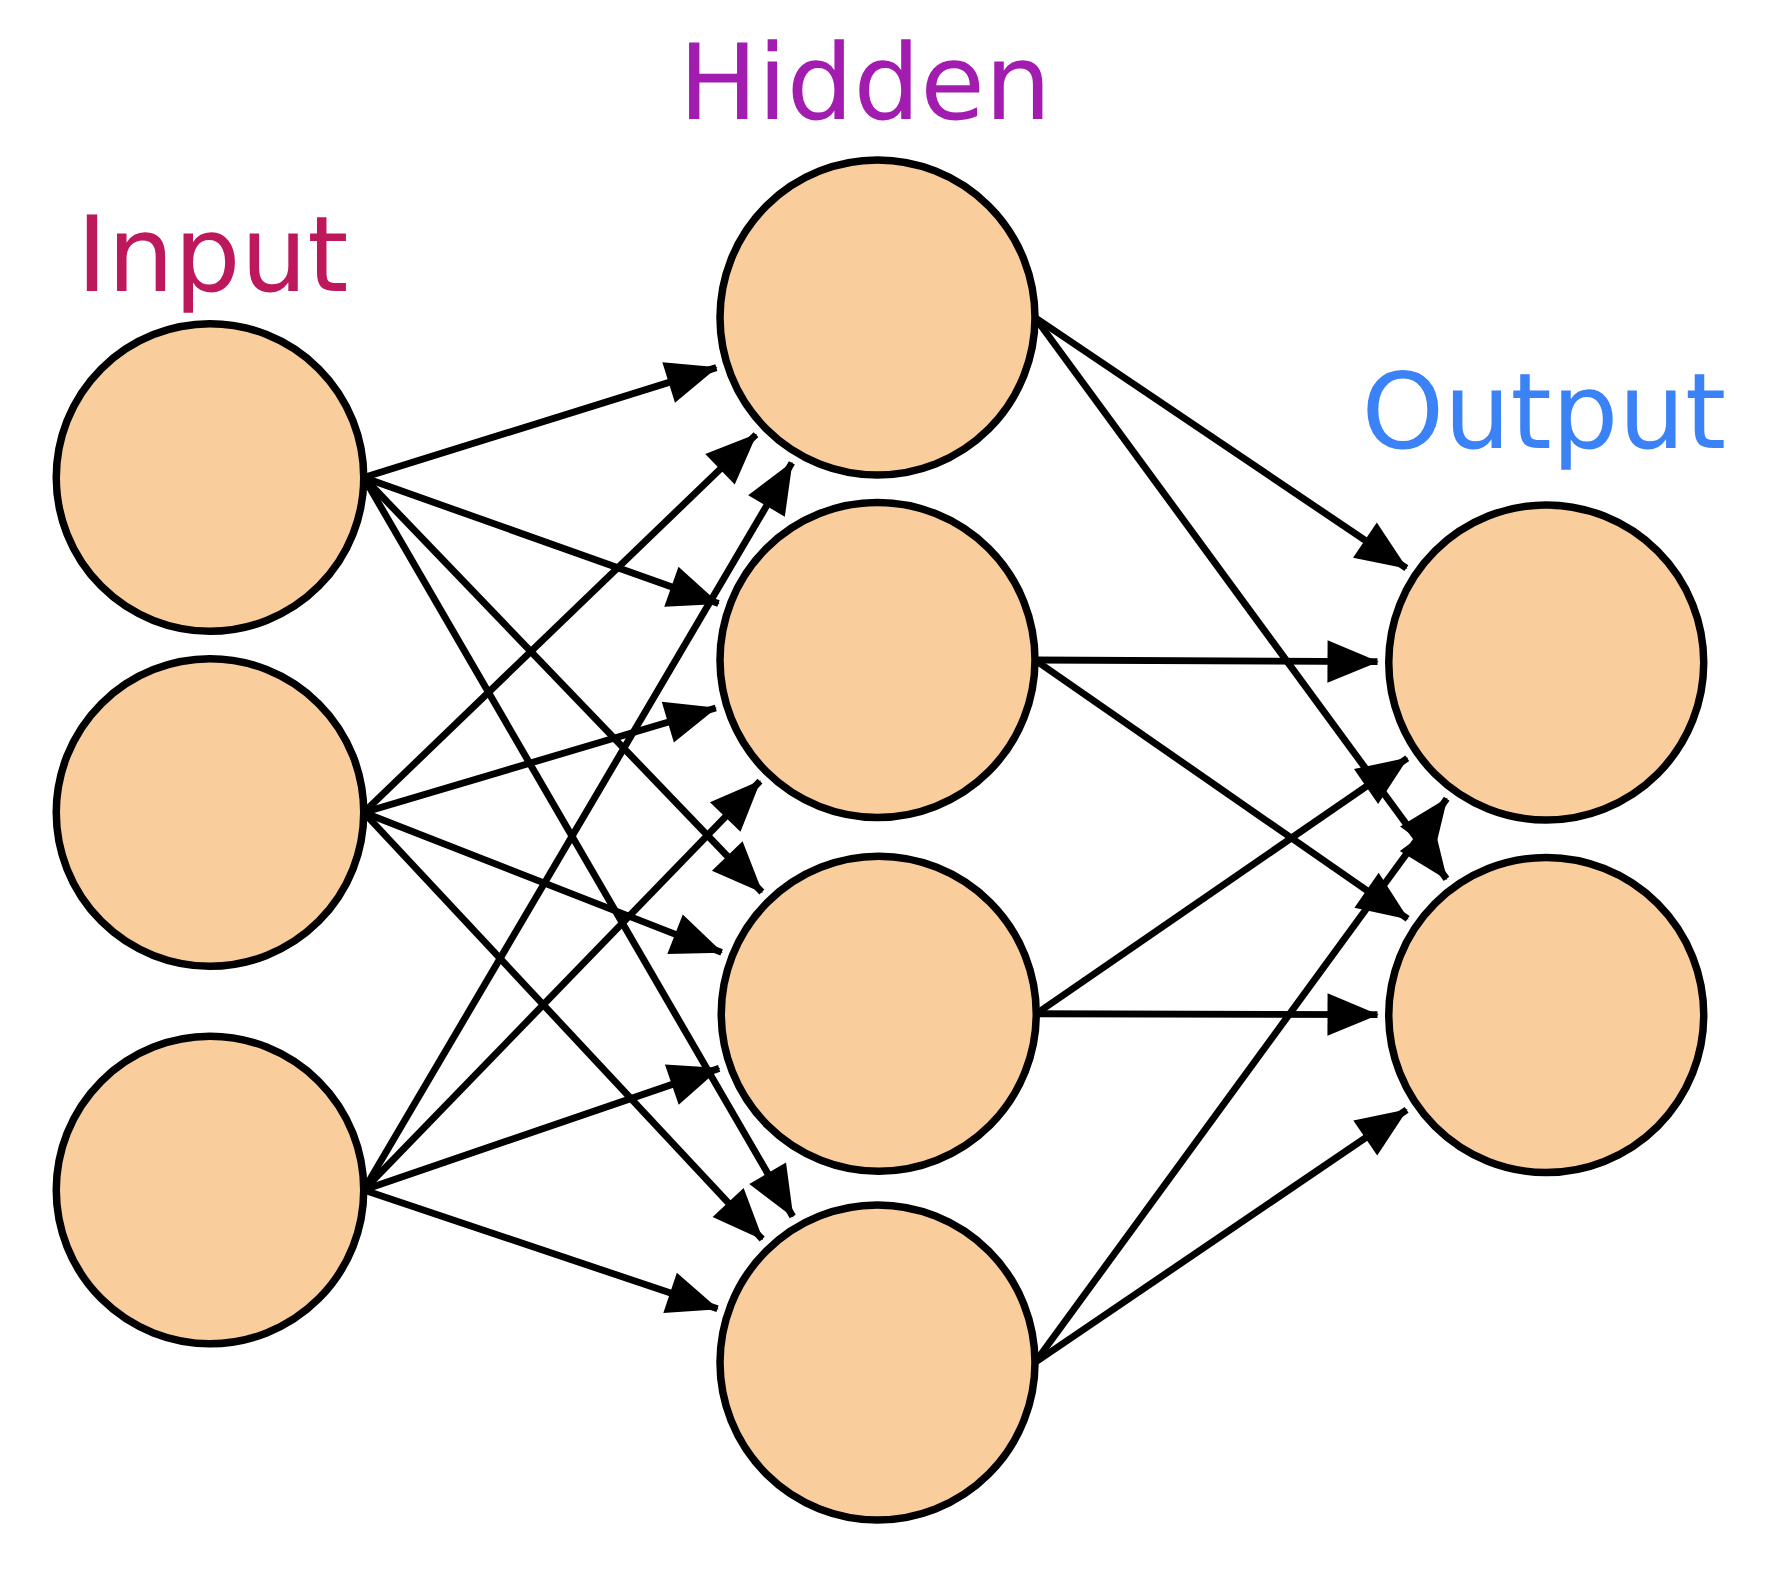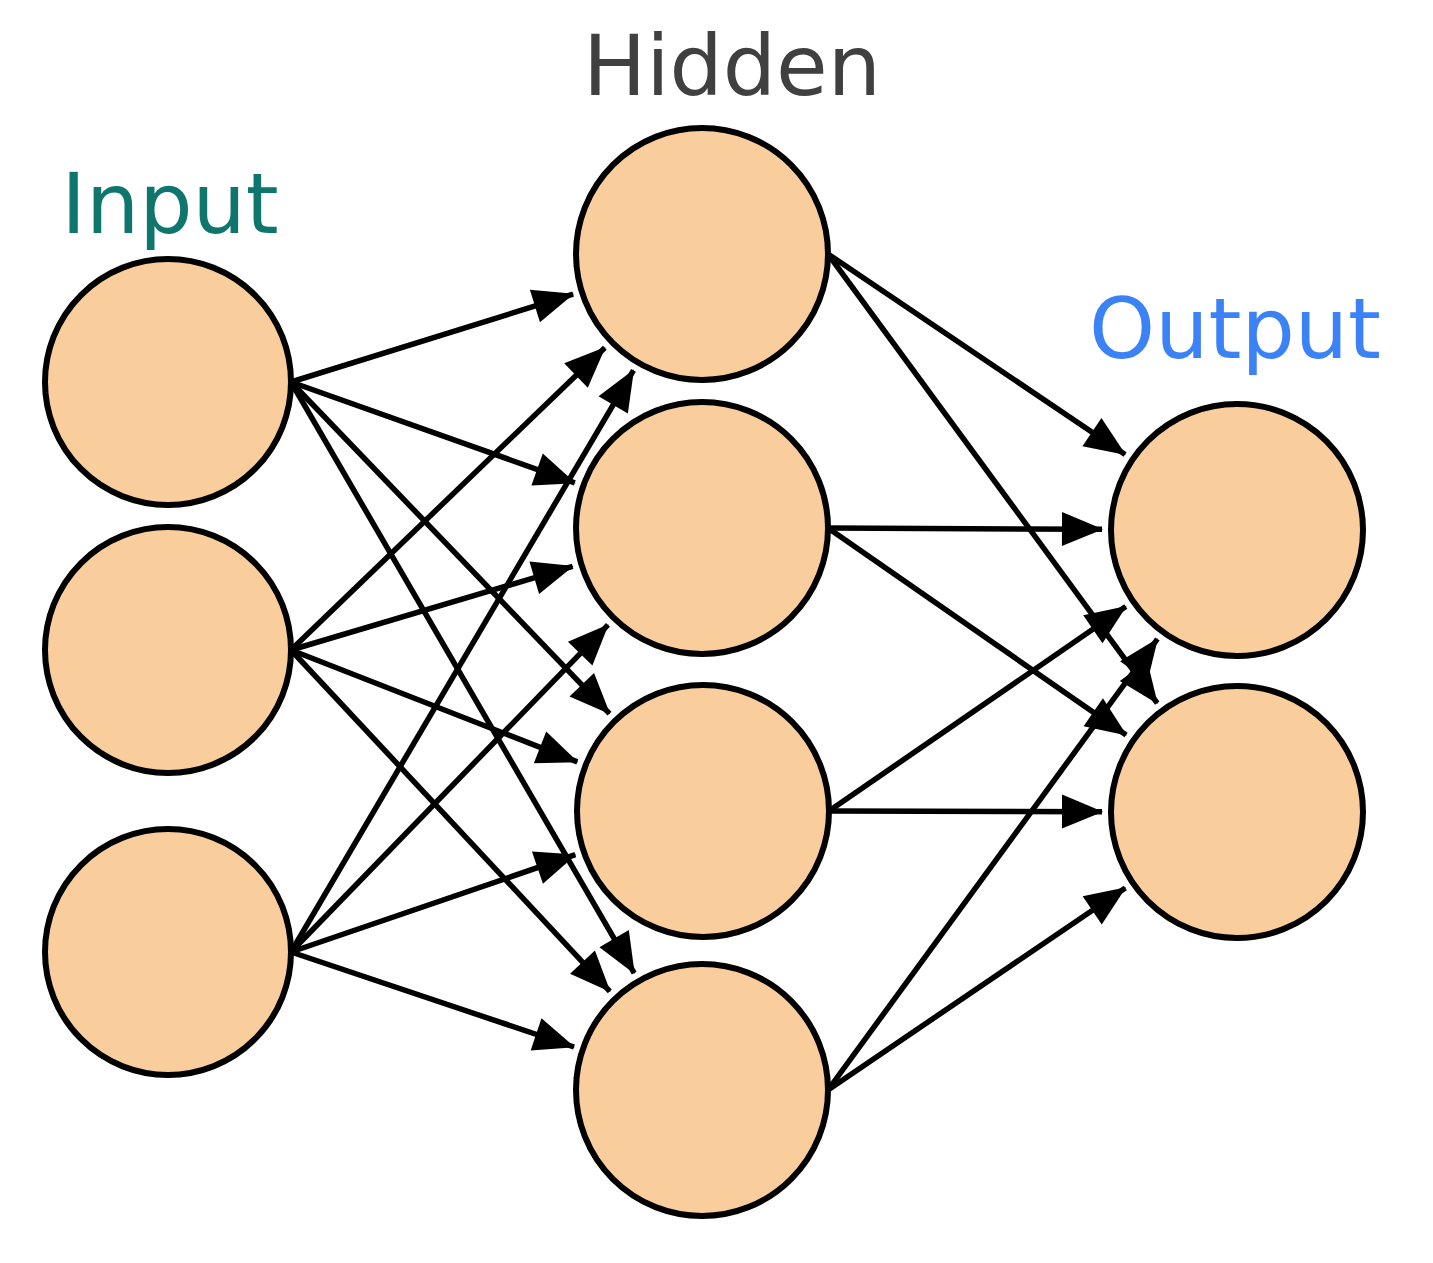--- a/index.html
+++ b/index.html
@@ -71,16 +71,16 @@
         <circle cx="168" cy="650" r="123" fill="#F9CD9C" stroke="#000000" stroke-width="6"></circle>
         <circle cx="168" cy="952" r="123" fill="#F9CD9C" stroke="#000000" stroke-width="6"></circle>
         <circle cx="702" cy="254" r="126" fill="#F9CD9C" stroke="#000000" stroke-width="6"></circle>
         <circle cx="702" cy="528" r="126" fill="#F9CD9C" stroke="#000000" stroke-width="6"></circle>
         <circle cx="703" cy="811" r="126" fill="#F9CD9C" stroke="#000000" stroke-width="6"></circle>
         <circle cx="702" cy="1090" r="126" fill="#F9CD9C" stroke="#000000" stroke-width="6"></circle>
         <circle cx="1237" cy="530" r="126" fill="#F9CD9C" stroke="#000000" stroke-width="6"></circle>
         <circle cx="1237" cy="812" r="126" fill="#F9CD9C" stroke="#000000" stroke-width="6"></circle>
       </g>
   </svg>
-  <div class="layer-label" style="left: 170px; top: 162px; color: #0f766e;">Input</div>
-  <div class="layer-label" style="left: 732px; top: 24px; color: #404040;">Hidden</div>
+  <div class="layer-label" style="left: 170px; top: 162px; color: #be185d;">Input</div>
+  <div class="layer-label" style="left: 692px; top: 24px; color: #a21caf;">Hidden</div>
   <div class="layer-label" style="left: 1235px; top: 287px; color: #3b82f6;">Output</div>
 </div>
 
 </body></html>

